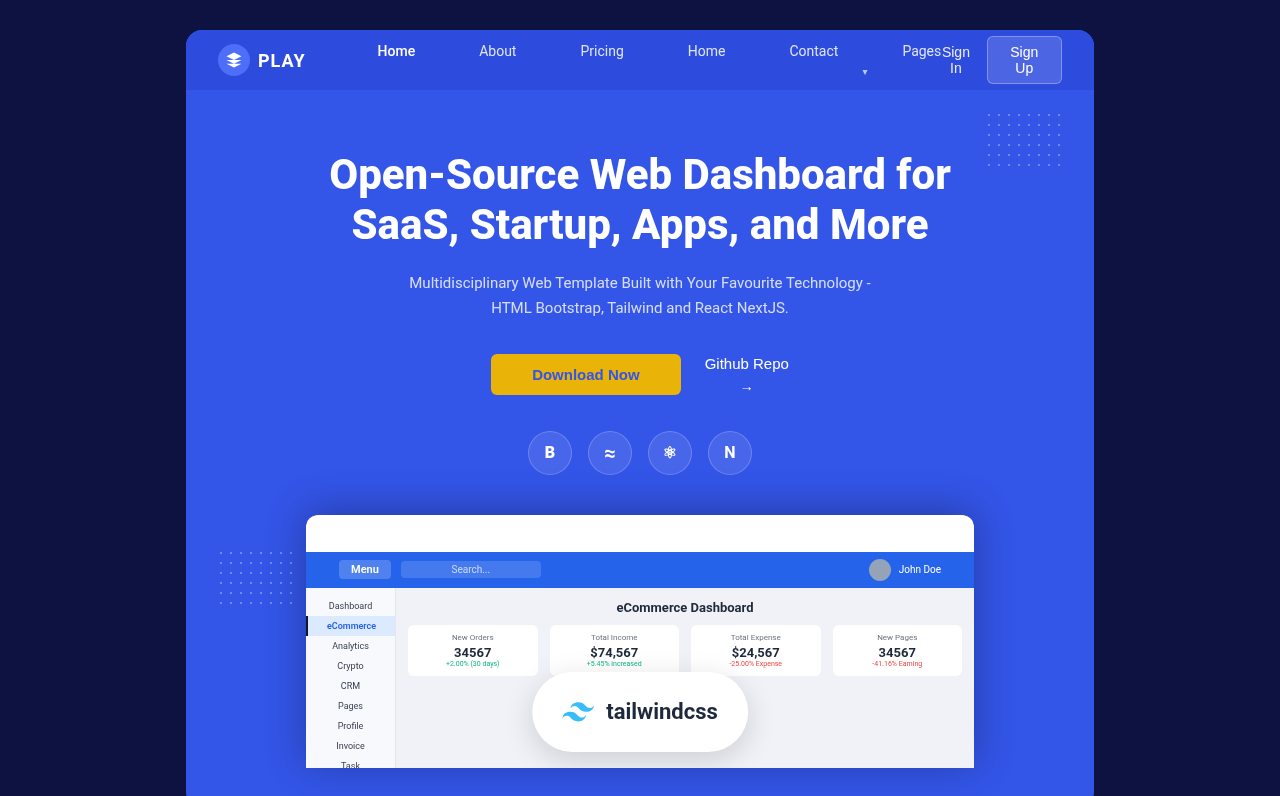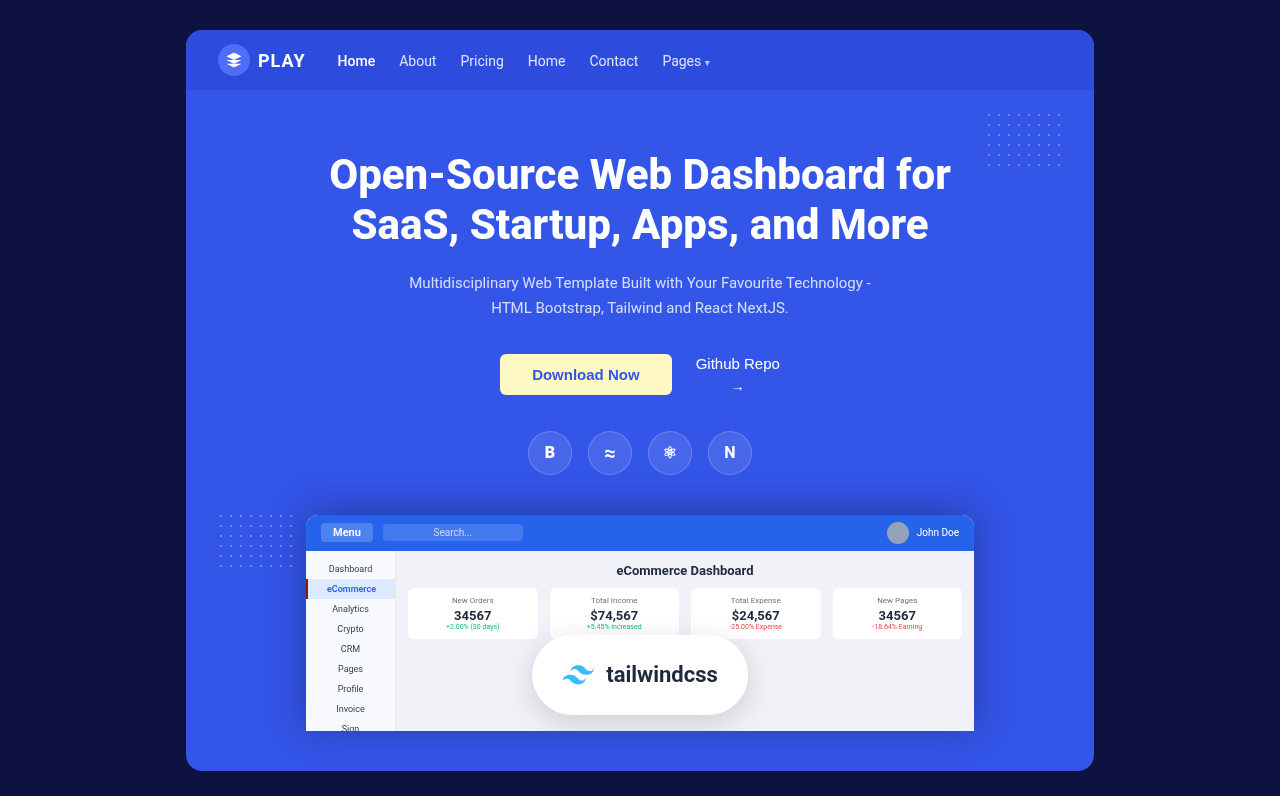--- a/index.html
+++ b/index.html
@@ -64,20 +64,21 @@
     .nav-links {
       display: flex;
       gap: 24px;
       list-style: none;
     }
     .nav-links li a {
       color: rgba(255,255,255,0.85);
       text-decoration: none;
       font-size: 14px;
       font-weight: 400;
+      margin-left: 40px;
     }
     .nav-links li a.active { color: white; font-weight: 500; }
     .navbar-right {
       display: flex;
       align-items: center;
       gap: 16px;
     }
     .btn-signin {
       color: rgba(255,255,255,0.9);
       background: none;
@@ -116,25 +117,25 @@
       margin: 0 auto 32px;
     }
     .hero-cta {
       display: flex;
       align-items: center;
       justify-content: center;
       gap: 24px;
       margin-bottom: 36px;
     }
     .btn-download {
-      background: #fef9c3;
+      background: #eab308;
       color: #3355e8;
       border: none;
       border-radius: 6px;
-      padding: 12px 32px;
+      padding: 12px 41px;
       font-size: 15px;
       font-weight: 600;
       cursor: pointer;
     }
     .btn-github {
       color: white;
       background: none;
       border: none;
       font-size: 15px;
       cursor: pointer;
@@ -209,22 +210,23 @@
       min-height: 210px;
       position: relative;
       overflow: hidden;
     }
     .fake-topbar {
       background: #2563eb;
       height: 36px;
       display: flex;
       align-items: center;
       justify-content: space-between;
-      padding: 0 15px;
+      padding: 0 33px;
       gap: 10px;
+      margin-top: 37px;
     }
     .fake-topbar-menu {
       background: rgba(255,255,255,0.2);
       border-radius: 4px;
       padding: 3px 12px;
       color: white;
       font-size: 11px;
       font-weight: 600;
     }
     .fake-searchbar {
@@ -265,21 +267,21 @@
     .fake-sidebar-item {
       padding: 5px 10px;
       font-size: 9px;
       color: #374151;
       cursor: pointer;
     }
     .fake-sidebar-item.active {
       background: #dbeafe;
       color: #2563eb;
       font-weight: 600;
-      border-left: 2px solid #7f1d1d;
+      border-left: 2px solid #0f172a;
     }
     .fake-content {
       flex: 1;
       padding: 12px;
       background: #f0f2f8;
     }
     .fake-content-title {
       font-size: 13px;
       font-weight: 700;
       color: #1e293b;
@@ -360,20 +362,24 @@
         </div>
         <ul class="nav-links">
           <li><a href="#" class="active">Home</a></li>
           <li><a href="#">About</a></li>
           <li><a href="#">Pricing</a></li>
           <li><a href="#">Home</a></li>
           <li><a href="#">Contact</a></li>
           <li><a href="#"><span>Pages</span> <span class="pages-chevron">▾</span></a></li>
         </ul>
       </div>
+      <div class="navbar-right">
+        <button class="btn-signin">Sign In</button>
+        <button class="btn-signup">Sign Up</button>
+      </div>
     </nav>
 
     <section class="hero">
 
       <div class="dots-top-right"></div>
       <div class="dots-bottom-left"></div>
 
       <h1 class="hero-title">
         <span>Open-Source Web Dashboard for</span><br>
         <span>SaaS, Startup, Apps, and More</span>
@@ -419,21 +425,21 @@
 
             <div class="fake-sidebar">
               <div class="fake-sidebar-item">Dashboard</div>
               <div class="fake-sidebar-item active">eCommerce</div>
               <div class="fake-sidebar-item">Analytics</div>
               <div class="fake-sidebar-item">Crypto</div>
               <div class="fake-sidebar-item">CRM</div>
               <div class="fake-sidebar-item">Pages</div>
               <div class="fake-sidebar-item">Profile</div>
               <div class="fake-sidebar-item">Invoice</div>
-              <div class="fake-sidebar-item">Sign</div>
+              <div class="fake-sidebar-item">Task</div>
             </div>
 
             <div class="fake-content">
               <div class="fake-content-title">eCommerce Dashboard</div>
               <div class="fake-cards">
                 <div class="fake-card">
                   <div class="fake-card-label">New Orders</div>
                   <div class="fake-card-value">34567</div>
                   <div class="fake-card-change">+2.00% (30 days)</div>
                 </div>
@@ -443,21 +449,21 @@
                   <div class="fake-card-change">+5.45% increased</div>
                 </div>
                 <div class="fake-card">
                   <div class="fake-card-label">Total Expense</div>
                   <div class="fake-card-value">$24,567</div>
                   <div class="fake-card-change negative">-25.00% Expense</div>
                 </div>
                 <div class="fake-card">
                   <div class="fake-card-label">New Pages</div>
                   <div class="fake-card-value">34567</div>
-                  <div class="fake-card-change negative">-18.64% Earning</div>
+                  <div class="fake-card-change negative">-41.16% Earning</div>
                 </div>
               </div>
             </div>
           </div>
 
           <div class="tailwind-badge">
             <svg class="tailwind-logo-icon" viewBox="0 0 54 33" fill="none" xmlns="http://www.w3.org/2000/svg">
               <path fill-rule="evenodd" clip-rule="evenodd" d="M27 0C19.8 0 15.3 3.6 13.5 10.8C16.2 7.2 19.35 5.85 22.95 6.75C25.004 7.263 26.472 8.754 28.097 10.403C30.744 13.09 33.808 16.2 40.5 16.2C47.7 16.2 52.2 12.6 54 5.4C51.3 9 48.15 10.35 44.55 9.45C42.496 8.937 41.028 7.446 39.403 5.797C36.756 3.11 33.692 0 27 0ZM13.5 16.2C6.3 16.2 1.8 19.8 0 27C2.7 23.4 5.85 22.05 9.45 22.95C11.504 23.463 12.972 24.954 14.597 26.603C17.244 29.29 20.308 32.4 27 32.4C34.2 32.4 38.7 28.8 40.5 21.6C37.8 25.2 34.65 26.55 31.05 25.65C28.996 25.137 27.528 23.646 25.903 21.997C23.256 19.31 20.192 16.2 13.5 16.2Z" fill="#38bdf8"></path>
             </svg>
             <span class="tailwind-text">tailwindcss</span>

